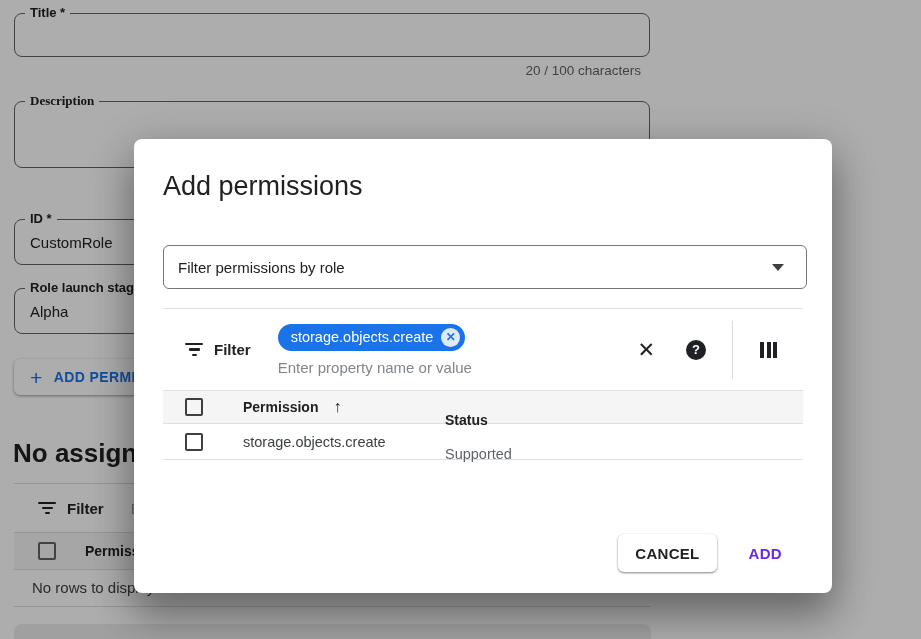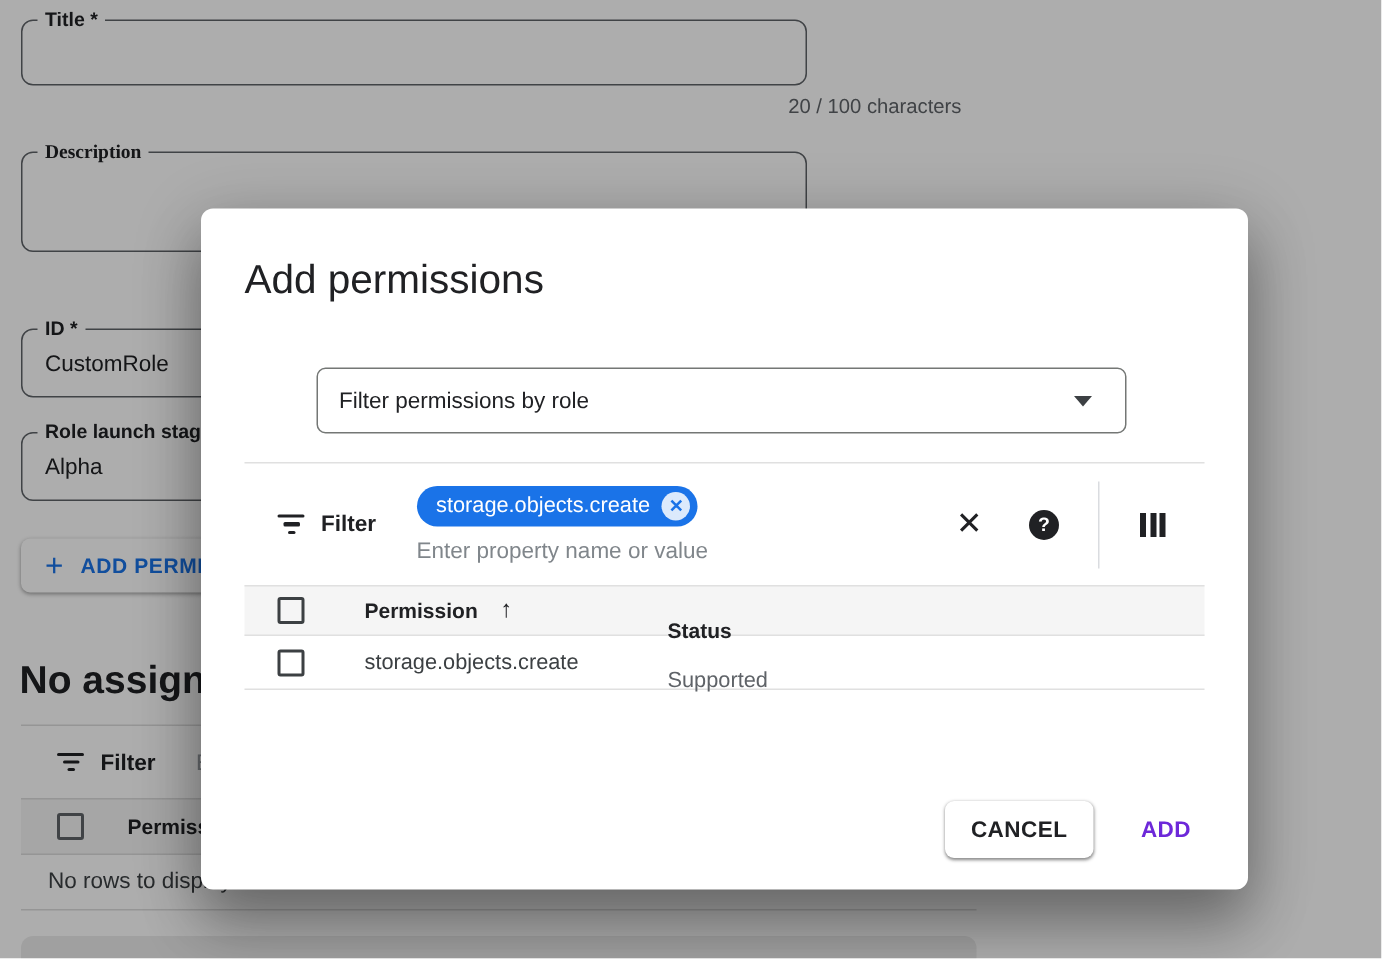--- a/index.html
+++ b/index.html
@@ -1,21 +1,21 @@
 <!DOCTYPE html>
 <html><head>
 <meta charset="utf-8">
 <style>
   html,body{margin:0;padding:0;width:921px;height:639px;overflow:hidden;background:#fff;
     font-family:"Liberation Sans",sans-serif;-webkit-font-smoothing:antialiased;}
   .stage{position:relative;width:921px;height:639px;}
 
   
   .bgpage{position:absolute;inset:0;background:#fff;}
-  .mfield{position:absolute;left:14px;width:524px;border:1px solid #5f6368;border-radius:8px;background:#fff;box-sizing:border-box;}
+  .mfield{position:absolute;left:14px;width:636px;border:1px solid #5f6368;border-radius:8px;background:#fff;box-sizing:border-box;}
   .flabel{position:absolute;top:-9px;left:10px;background:#fff;padding:0 5px;font-size:13px;font-weight:700;color:#202124;line-height:16px;}
   .fvalue{font-size:15px;color:#202124;padding:0 15px;}
   .f-title{top:13px;height:44px;display:flex;align-items:center;}
   .f-desc{top:101px;height:67px;font-family:Liberation Serif, serif;}
   .f-desc .fvalue{padding-top:11px;}
   .f-id{top:219px;height:46px;display:flex;align-items:center;}
   .f-stage{top:288px;height:46px;display:flex;align-items:center;}
   .counter{position:absolute;top:63px;left:14px;width:627px;text-align:right;font-size:13.5px;color:#5f6368;}
   .addperm{position:absolute;left:14px;top:359px;height:36px;width:196px;display:flex;align-items:center;gap:11px;
     padding:0 16px;background:#fff;border-radius:6px;box-shadow:0 1px 3px rgba(0,0,0,.4);
@@ -41,22 +41,22 @@
   .filter-ic i:nth-child(2){width:11px;}
   .filter-ic i:nth-child(3){width:5px;}
 
   
   .scrim{position:absolute;inset:0;background:rgba(0,0,0,.32);}
 
   
   .modal{position:absolute;left:134px;top:139px;width:698px;height:454px;background:#fff;border-radius:8px;
     box-shadow:0 24px 38px rgba(0,0,0,.28),0 9px 46px rgba(0,0,0,.22);}
   .mtitle{position:absolute;left:29px;top:32px;font-size:27px;font-weight:400;color:#202124;}
-  .rolefilter{position:absolute;left:29px;top:106px;width:540px;height:44px;border:1px solid #747775;border-radius:6px;
-    box-sizing:border-box;display:flex;align-items:center;justify-content:space-between;padding:0 16px 0 14px;margin-left:48px;}
+  .rolefilter{position:absolute;left:29px;top:106px;width:644px;height:44px;border:1px solid #747775;border-radius:6px;
+    box-sizing:border-box;display:flex;align-items:center;justify-content:space-between;padding:0 16px 0 14px;}
   .rolefilter .ph{font-size:15px;color:#202124;}
   .caret{width:0;height:0;border-left:6px solid transparent;border-right:6px solid transparent;border-top:7px solid #3c4043;margin-right:6px;}
 
   .toolbar{position:absolute;left:29px;top:169px;width:640px;height:82px;border-top:1px solid #e0e0e0;
     display:flex;align-items:center;box-sizing:border-box;}
   .tb-left{display:flex;align-items:center;padding-left:22px;flex:none;}
   .tb-left .flab{font-size:15px;font-weight:700;color:#202124;margin-left:11px;}
   .tb-mid{margin-left:27px;display:flex;flex-direction:column;flex:1;min-width:0;}
   .chip{display:inline-flex;align-items:center;gap:8px;background:#1a73e8;color:#fff;font-size:14.5px;
     height:27px;border-radius:14px;padding:0 5px 0 13px;width:fit-content;}
@@ -77,21 +77,21 @@
   .mt-row{height:36px;border-bottom:1px solid #e0e0e0;display:flex;align-items:center;box-sizing:border-box;}
   .c-check{width:80px;padding-left:22px;box-sizing:border-box;flex:none;display:flex;align-items:center;}
   .c-perm{width:202px;flex:none;display:flex;align-items:center;}
   .c-status{flex:1;margin-top:25px;}
   .hcol{font-size:14px;font-weight:700;color:#202124;}
   .sort{margin-left:15px;font-size:16px;color:#202124;line-height:1;}
   .vperm{font-size:14.5px;color:#3c4043;}
   .vstatus{font-size:14.5px;color:#5f6368;}
   .mtable .cb{border-color:#3c4043;}
 
-  .mbuttons{position:absolute;right:32px;bottom:21px;display:flex;align-items:center;gap:26px;}
+  .mbuttons{position:absolute;right:44px;bottom:21px;display:flex;align-items:center;gap:26px;}
   .btn-cancel{height:38px;padding:0 17px;background:#fff;border:none;border-radius:6px;
     box-shadow:0 1px 2px rgba(0,0,0,.35),0 1px 3px rgba(0,0,0,.18);
     font-family:inherit;font-size:15px;font-weight:700;color:#202124;letter-spacing:.3px;display:flex;align-items:center;}
   .btn-add{background:none;border:none;font-family:inherit;font-size:15px;font-weight:700;color:#6d28d9;letter-spacing:.3px;}
 </style>
 </head>
 <body>
 
 <div class="stage">
 

